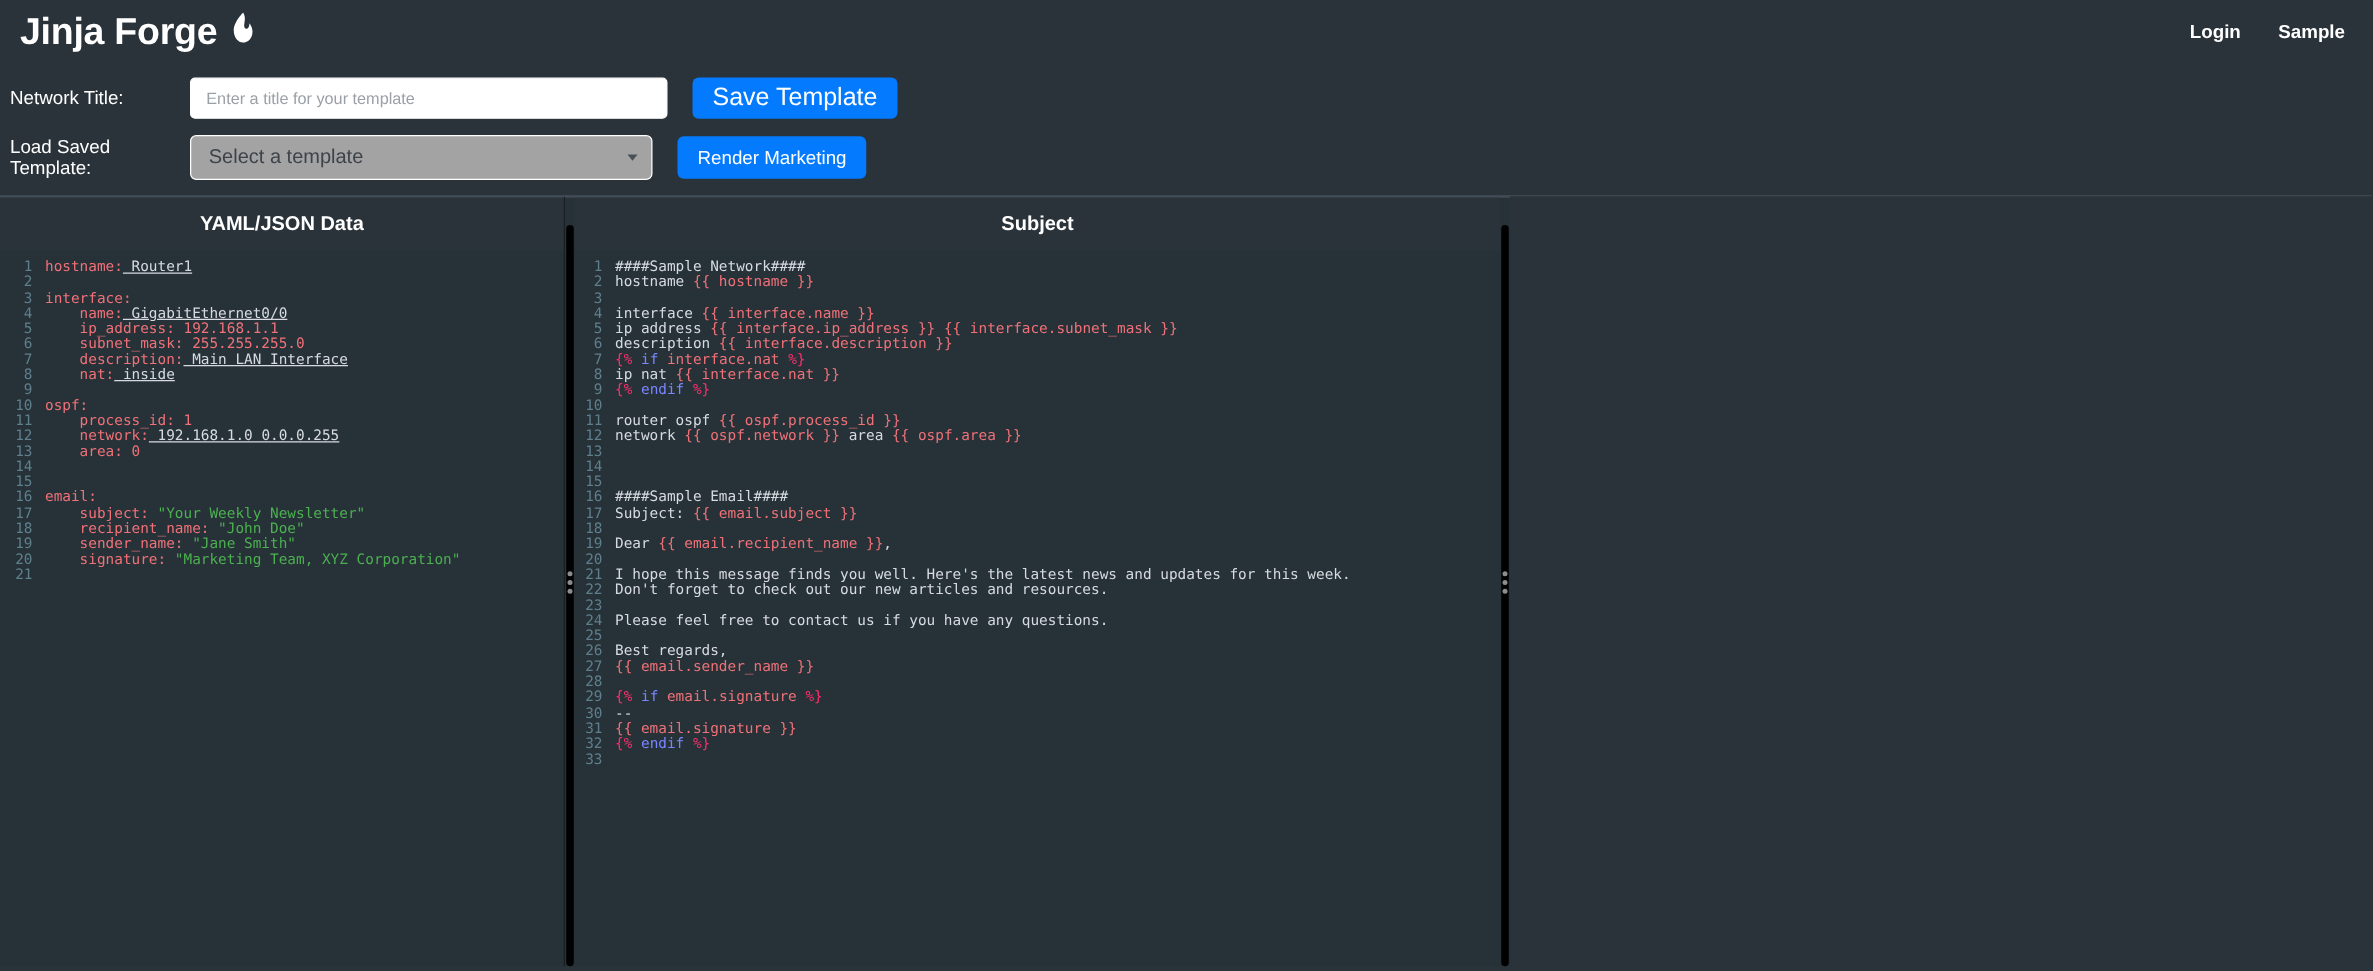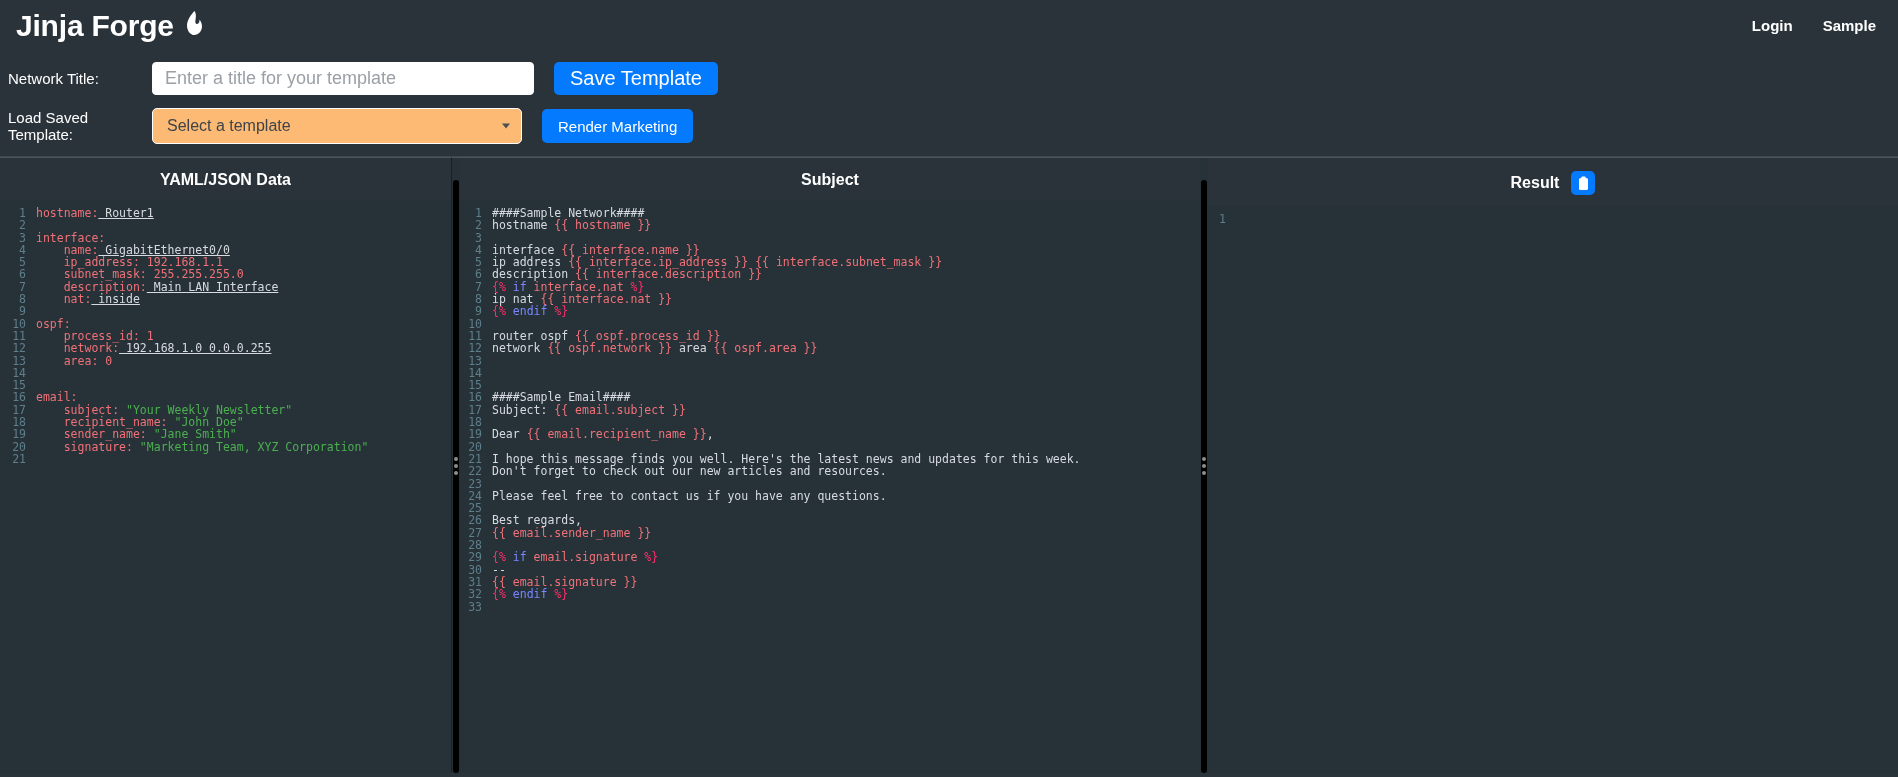--- a/index.html
+++ b/index.html
@@ -37,28 +37,28 @@
   .formbar { padding: 8px 0 10px 0; background: #2a333a; }
   .form-row { display: flex; align-items: center; height: 40px; margin-bottom: 8px; }
   .form-row + .form-row { margin-bottom: 0; }
   .form-label {
     color: #ffffff; font-size: 15px;
     width: 152px; padding-left: 8px; flex: 0 0 152px;
   }
   .text-input {
     width: 382px; height: 33px;
     background: #ffffff; border: 1px solid #ffffff; border-radius: 4px;
-    font-size: 18px; color: #495057; padding: 0 12px;
+    font-size: 13px; color: #495057; padding: 0 12px;
     font-family: "Liberation Sans", sans-serif;
     outline: none;
   }
   .text-input::placeholder { color: #9aa0a6; }
   .select-wrap { position: relative; width: 370px; height: 36px; }
   .select-box {
-    width: 370px; height: 36px; background: #fdba74;
+    width: 370px; height: 36px; background: #a3a3a3;
     border: 1px solid #ffffff; border-radius: 5px;
     font-size: 16px; color: #3d4349; padding: 0 14px;
     display: flex; align-items: center;
   }
   .select-caret {
     position: absolute; right: 12px; top: 50%; transform: translateY(-50%);
     width: 0; height: 0;
     border-left: 4px solid transparent; border-right: 4px solid transparent;
     border-top: 5px solid #4a5056;
   }
@@ -202,26 +202,14 @@
 
   <div class="splitter">
     <div class="split-track"></div>
     <div class="split-dots">
         <i></i>
         <i></i>
         <i></i>
       </div>
   </div>
 
-  <div class="panel result">
-    <div class="panel-head">
-      <span>Result</span>
-      <button class="copy-btn">
-        <svg width="13" height="15" viewBox="0 0 13 15">
-          <rect x="2" y="2" width="9" height="12" rx="1.6" fill="#ffffff"></rect>
-          <rect x="4.3" y="0.4" width="4.4" height="2.6" rx="1" fill="#ffffff"></rect>
-        </svg>
-      </button>
-    </div>
-    <div class="code" id="result-code"><div class="row"><span class="ln">1</span></div></div>
-  </div>
 
 </div>
 
 </body></html>

